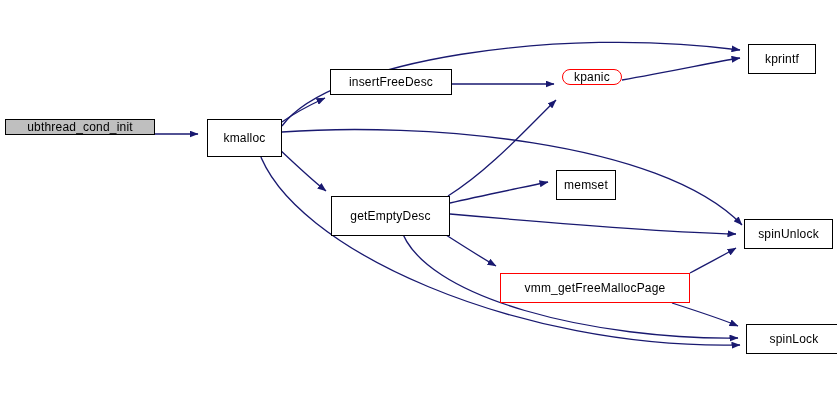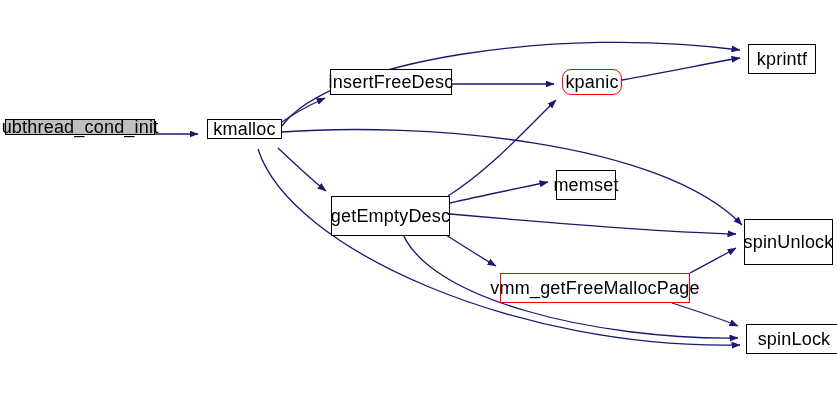--- a/index.html
+++ b/index.html
@@ -10,21 +10,21 @@
     font-family:"Liberation Sans", sans-serif;
     overflow:hidden;
   }
   #edges{position:absolute;left:0;top:0;width:837px;height:407px;}
   .node{
     position:absolute;
     box-sizing:border-box;
     display:flex;align-items:center;justify-content:center;
     background:#ffffff;
     border:1px solid #000000;
-    font-size:18px;
+    font-size:12px;
     color:#000000;
     white-space:nowrap;
     letter-spacing:0.2px;
   }
   .node.root{ background:#bfbfbf; border:1px solid #000000; }
   .node.hl{ border:1px solid #ff0000; }
   .node .lbl{ pointer-events:none; }
 </style>
 </head>
 <body>
@@ -51,39 +51,39 @@
         <path d="M432,226 C460,244 482,258 496,266" marker-end="url(#arrow)" stroke="#191970"></path>
         <path d="M400,226 C420,300 600,340 738,338" marker-end="url(#arrow)" stroke="#191970"></path>
         <path d="M690,273 C710,262 726,254 736,248" marker-end="url(#arrow)" stroke="#191970"></path>
         <path d="M672,303 C700,312 724,320 738,326" marker-end="url(#arrow)" stroke="#191970"></path>
       </g>
   </svg>
   <div id="node-layer">
       <div class="node root" style="left: 5px; top: 119px; width: 150px; height: 16px;">
         <span class="lbl">ubthread_cond_init</span>
       </div>
-      <div class="node" style="left: 207px; top: 119px; width: 75px; height: 20px;">
+      <div class="node" style="left: 207px; top: 119px; width: 75px; height: 38px;">
         <span class="lbl">kmalloc</span>
       </div>
       <div class="node" style="left: 330px; top: 69px; width: 122px; height: 26px;">
         <span class="lbl">insertFreeDesc</span>
       </div>
-      <div class="node hl" style="left: 562px; top: 69px; width: 60px; height: 26px; border-radius: 9px;">
+      <div class="node hl" style="left: 562px; top: 69px; width: 60px; height: 16px; border-radius: 9px;">
         <span class="lbl">kpanic</span>
       </div>
       <div class="node" style="left: 748px; top: 44px; width: 68px; height: 30px;">
         <span class="lbl">kprintf</span>
       </div>
       <div class="node" style="left: 556px; top: 170px; width: 60px; height: 30px;">
         <span class="lbl">memset</span>
       </div>
       <div class="node" style="left: 331px; top: 196px; width: 119px; height: 40px;">
         <span class="lbl">getEmptyDesc</span>
       </div>
-      <div class="node" style="left: 744px; top: 219px; width: 89px; height: 46px;">
+      <div class="node" style="left: 744px; top: 219px; width: 89px; height: 30px;">
         <span class="lbl">spinUnlock</span>
       </div>
       <div class="node hl" style="left: 500px; top: 273px; width: 190px; height: 30px; text-align: center;">
         <span class="lbl">vmm_getFreeMallocPage</span>
       </div>
       <div class="node" style="left: 746px; top: 324px; width: 96px; height: 30px;">
         <span class="lbl">spinLock</span>
       </div>
     </div>
 </div>

